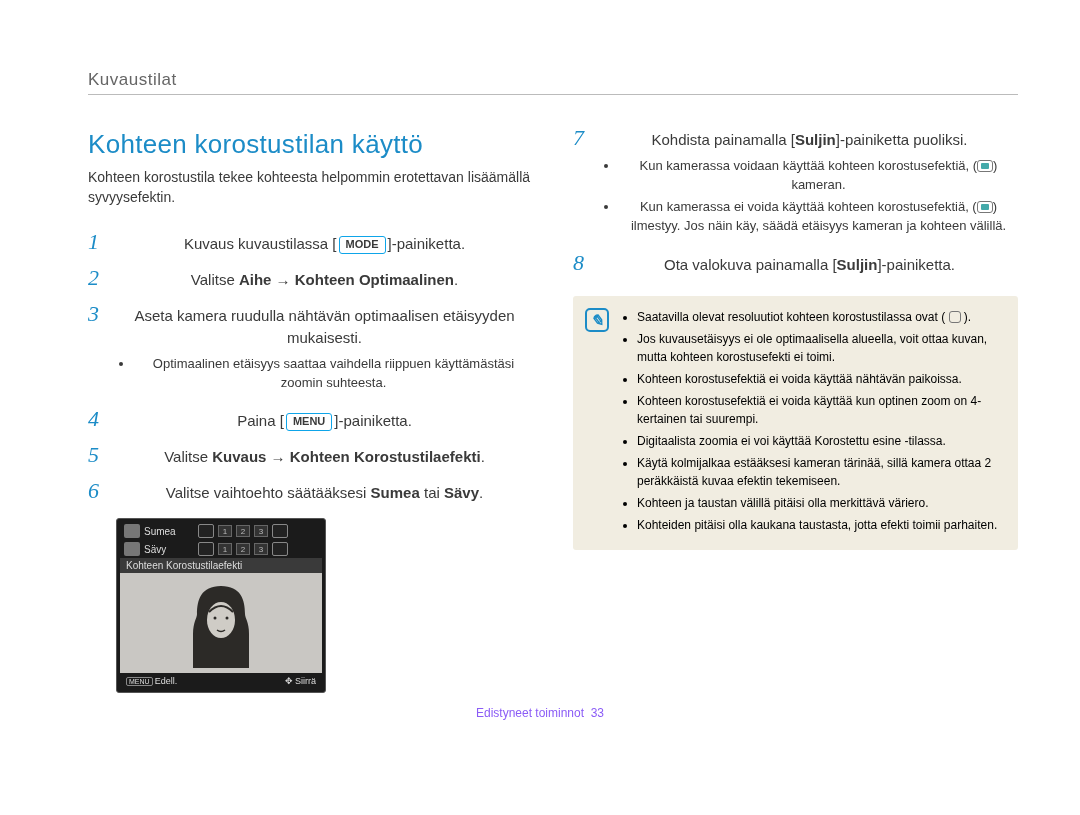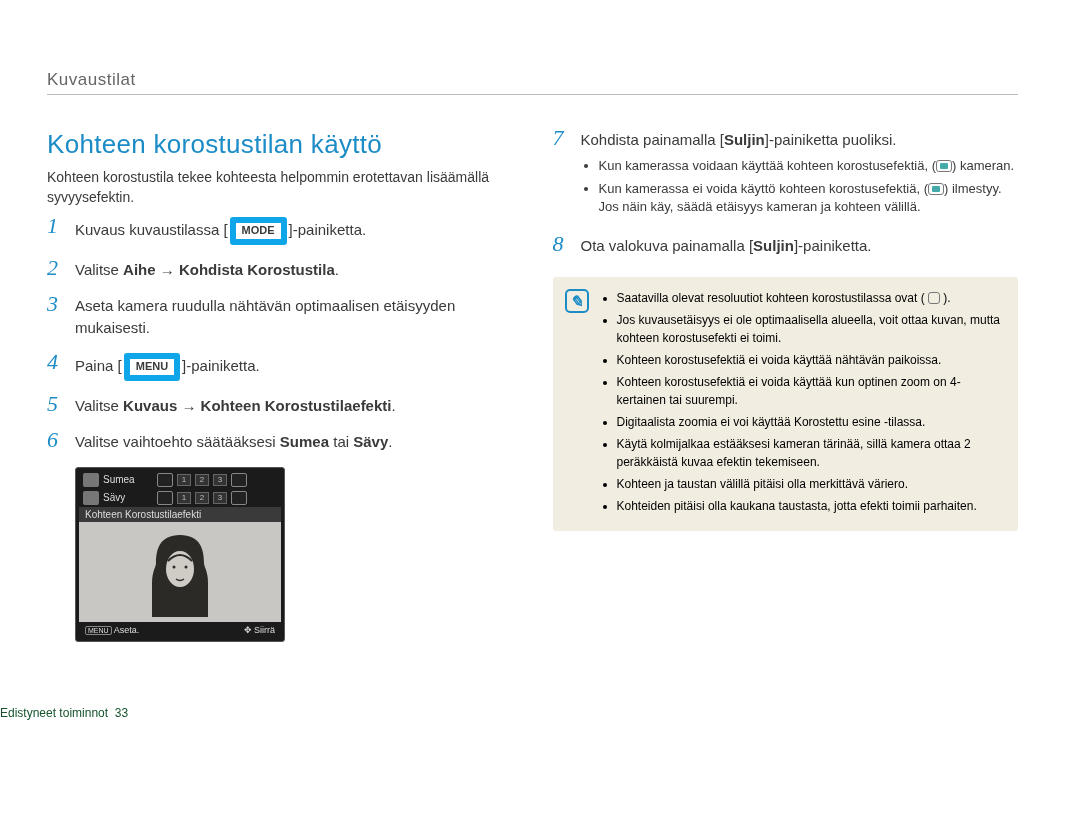--- a/index.html
+++ b/index.html
@@ -1,28 +1,28 @@
 <!DOCTYPE html>
 <html><head>
 <meta charset="utf-8">
 <style>
   * { box-sizing: border-box; margin: 0; padding: 0; }
   html, body { width: 1080px; height: 815px; background: #fff; font-family: Arial, Helvetica, sans-serif; color: #3a3a3a; }
-  .page { width: 1080px; height: 750px; position: relative; padding: 70px 62px 30px 47px; }
+  .page { width: 1080px; height: 750px; position: relative; padding: 70px 62px 30px 88px; }
   .breadcrumb { font-size: 17px; font-weight: 300; color: #666; letter-spacing: 0.5px; margin-bottom: 4px; }
   .rule { border: none; border-top: 1px solid #bbb; margin-bottom: 34px; }
   .columns { display: flex; gap: 40px; }
   .col { flex: 1; }
   h1.title { color: #1c8cc7; font-weight: 300; font-size: 26px; letter-spacing: 0.3px; margin-bottom: 8px; }
-  .intro { font-size: 14px; line-height: 1.4; margin-bottom: 10px; }
+  .intro { font-size: 14px; line-height: 1.4; margin-bottom: 26px; }
   ol.steps { list-style: none; counter-reset: step; }
   ol.steps > li { display: flex; align-items: flex-start; margin-bottom: 14px; }
   ol.steps > li .num { color: #1c8cc7; font-style: italic; font-family: Georgia, "Times New Roman", serif; font-size: 22px; min-width: 22px; margin-right: 6px; line-height: 1; position: relative; top: -2px; }
-  ol.steps > li .body { flex: 1; font-size: 15px; line-height: 1.45; }
-  .kbd { display: inline-block; border: 6px solid #0ea5e9; border-radius: 3px; padding: 0 6px; font-size: 11px; font-weight: bold; vertical-align: 1px; margin: 0 2px; }
+  ol.steps > li .body { flex: 1; font-size: 15px; line-height: 1.45; text-align: center; }
+  .kbd { display: inline-block; border: 1px solid #0ea5e9; border-radius: 3px; padding: 0 6px; font-size: 11px; font-weight: bold; vertical-align: 1px; margin: 0 2px; }
   ul.sub { list-style: disc; margin: 6px 0 0 18px; }
   ul.sub li { font-size: 13px; line-height: 1.45; margin-bottom: 4px; }
   .screenshot { margin-top: 10px; margin-left: 28px; width: 210px; border: 1px solid #555; background: #1b1b1b; border-radius: 3px; padding: 3px; font-size: 10px; color: #ddd; }
   .screenshot .row { display: flex; align-items: center; height: 18px; padding: 0 4px; gap: 4px; }
   .screenshot .row .ico { width: 16px; height: 14px; background: #777; border-radius: 2px; }
   .screenshot .row .lbl { flex: 0 0 50px; }
   .screenshot .row .openic { width: 16px; height: 14px; background: #222; border: 1px solid #888; border-radius: 2px; }
   .screenshot .row .slot { width: 14px; height: 12px; background: #333; border: 1px solid #666; color: #bbb; font-size: 8px; display:flex; align-items:center; justify-content:center; }
   .screenshot .bar { background: #3a3a3a; padding: 2px 6px; font-size: 10px; }
   .screenshot .portrait { height: 100px; background: #c9c7c3; display:flex; align-items:center; justify-content:center; position: relative; }
@@ -31,21 +31,21 @@
   .screenshot .menu-ic { display:inline-block; border:1px solid #888; border-radius:2px; font-size:7px; padding:0 2px; margin-right:2px; }
 
   .info-box { background: #f1ede1; border-radius: 3px; padding: 12px 14px 12px 50px; position: relative; margin-top: 20px; }
   .info-box .badge { position: absolute; left: 12px; top: 12px; width: 24px; height: 24px; border: 2px solid #1c8cc7; border-radius: 5px; display:flex; align-items:center; justify-content:center; color:#1c8cc7; font-weight:bold; font-style: italic; font-family: Georgia, serif; }
   .info-box ul { list-style: disc; margin-left: 14px; }
   .info-box ul li { font-size: 12px; line-height: 1.5; margin-bottom: 4px; color:#000000; }
   .tiny-ic { display:inline-block; width: 12px; height: 12px; border:1px solid #777; border-radius: 3px; vertical-align: -2px; }
   .dot-ic { display:inline-block; width:16px; height:12px; border:1px solid #777; border-radius:3px; vertical-align:-2px; position:relative; }
   .dot-ic::after { content:""; position:absolute; left:3px; top:2px; width:8px; height:6px; background:#4aa; border-radius:1px; }
 
-  .footer { position: absolute; bottom: 30px; left: 0; right: 0; text-align: left; font-size: 12px; color: #14532d; }
+  .footer { position: absolute; bottom: 30px; left: 0; right: 0; text-align: center; font-size: 12px; color: #8b5cf6; }
   b { font-weight: bold; }
 </style>
 </head>
 <body>
 
 <div class="page">
   <div class="breadcrumb">Kuvaustilat</div>
   <hr class="rule">
 
   <div class="columns">
@@ -57,27 +57,30 @@
       <ol class="steps">
         <li>
           <span class="num">1</span>
           <span class="body">
             <span>Kuvaus kuvaustilassa </span>[<span class="kbd">MODE</span>]<span>-painiketta.</span>
           </span>
         </li>
         <li>
           <span class="num">2</span>
           <span class="body">
-            <span>Valitse </span><b>Aihe</b><span> → </span><b>Kohdista Korostustila</b><span>.</span>
+            <span>Valitse </span><b>Aihe</b><span> → </span><b>Kohteen Optimaalinen</b><span>.</span>
           </span>
         </li>
         <li>
           <span class="num">3</span>
           <span class="body">
             <span>Aseta kamera ruudulla nähtävän optimaalisen etäisyyden mukaisesti.</span>
+            <ul class="sub">
+              <li>Optimaalinen etäisyys saattaa vaihdella riippuen käyttämästäsi zoomin suhteesta.</li>
+            </ul>
           </span>
         </li>
         <li>
           <span class="num">4</span>
           <span class="body">
             <span>Paina </span>[<span class="kbd">MENU</span>]<span>-painiketta.</span>
           </span>
         </li>
         <li>
           <span class="num">5</span>
@@ -117,35 +120,35 @@
           <svg viewBox="0 0 80 90">
             <path d="M40 8 C20 8 16 22 16 36 C16 40 12 44 12 56 L12 90 L68 90 L68 56 C68 44 64 40 64 36 C64 22 60 8 40 8 Z" fill="#2c2a27"></path>
             <ellipse cx="40" cy="42" rx="14" ry="18" fill="#cfccc6"></ellipse>
             <path d="M28 34 Q40 22 52 34" stroke="#2c2a27" stroke-width="2" fill="none"></path>
             <circle cx="34" cy="40" r="1.5" fill="#2c2a27"></circle>
             <circle cx="46" cy="40" r="1.5" fill="#2c2a27"></circle>
             <path d="M36 52 Q40 55 44 52" stroke="#2c2a27" stroke-width="1.5" fill="none"></path>
           </svg>
         </div>
         <div class="bottom">
-          <span><span class="menu-ic">MENU</span><span>Aseta.</span></span>
+          <span><span class="menu-ic">MENU</span><span>Edell.</span></span>
           <span>✥ <span>Siirrä</span></span>
         </div>
       </div>
     </div>
 
     <div class="col">
       <ol class="steps">
         <li>
           <span class="num">7</span>
           <span class="body">
             <span>Kohdista painamalla [</span><b>Suljin</b><span>]-painiketta puoliksi.</span>
             <ul class="sub">
               <li><span>Kun kamerassa voidaan käyttää kohteen korostusefektiä, (</span><span class="dot-ic"></span><span>) kameran.</span></li>
-              <li><span>Kun kamerassa ei voida käyttö kohteen korostusefektiä, (</span><span class="dot-ic" style="--c:#c44"></span><span>) ilmestyy. Jos näin käy, säädä etäisyys kameran ja kohteen välillä.</span></li>
+              <li><span>Kun kamerassa ei voida käyttää kohteen korostusefektiä, (</span><span class="dot-ic" style="--c:#c44"></span><span>) ilmestyy. Jos näin käy, säädä etäisyys kameran ja kohteen välillä.</span></li>
             </ul>
           </span>
         </li>
         <li>
           <span class="num">8</span>
           <span class="body">
             <span>Ota valokuva painamalla [</span><b>Suljin</b><span>]-painiketta.</span>
           </span>
         </li>
       </ol>

